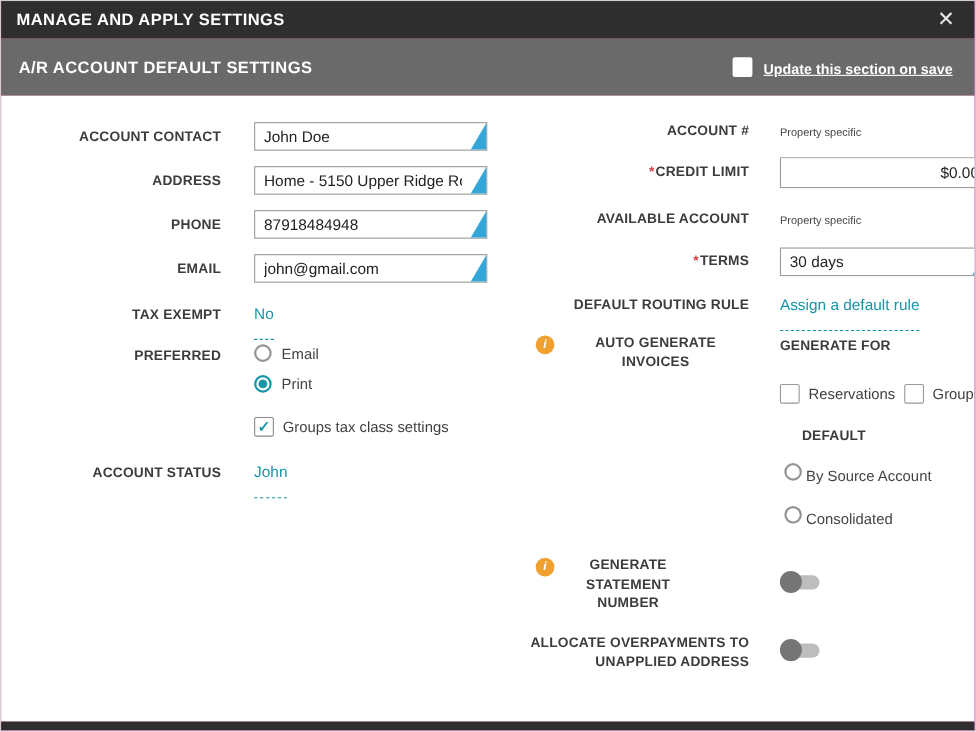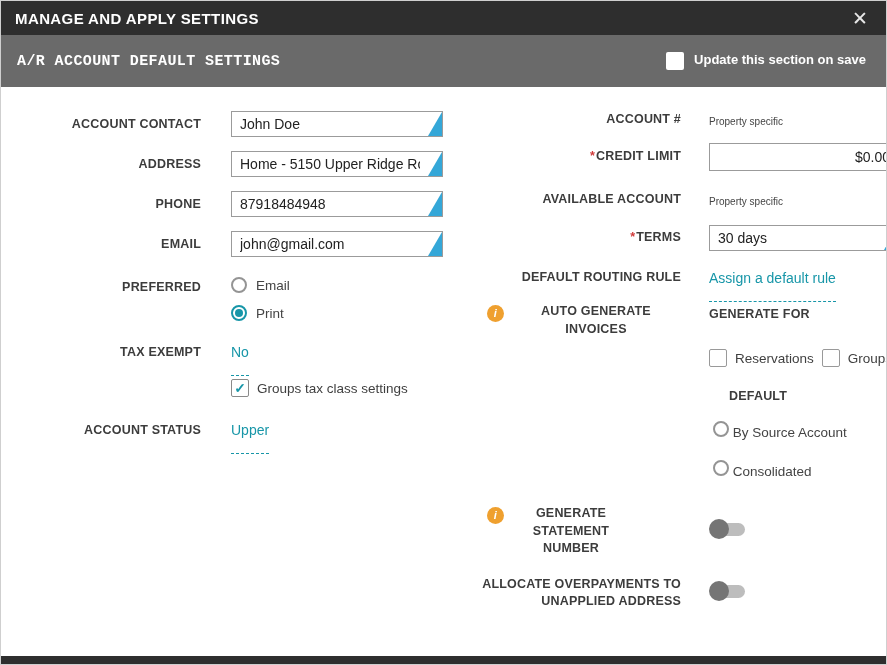--- a/index.html
+++ b/index.html
@@ -6,22 +6,22 @@
   html,body { width:887px; height:665px; background:#fff; font-family:"Liberation Sans", sans-serif; }
   .dialog { width:887px; height:665px; display:flex; flex-direction:column; border:1px solid #cfcfcf; overflow:hidden; background:#ec4899; }
 
   
   .titlebar { height:34px; background:var(--header_dark,#2e2e2e); color:#fff; display:flex; align-items:center; padding:0 14px; flex:0 0 auto; }
   .titlebar .title { font-size:15px; font-weight:bold; letter-spacing:.4px; }
   .titlebar .close { margin-left:auto; font-size:19px; color:#e8e8e8; cursor:pointer; font-weight:normal; line-height:1; padding:2px 4px; }
 
   
   .sectionbar { height:52px; background:var(--section_gray,#6a6a6a); color:#fff; display:flex; align-items:center; padding:0 16px; flex:0 0 auto; }
-  .sectionbar .stitle { font-size:15px; font-weight:bold; letter-spacing:.4px;font-family:Liberation Mono, monospace; }
-  .sectionbar .updatewrap { margin-left:auto; display:flex; align-items:flex-start; gap:10px; margin-right:4px; }
+  .sectionbar .stitle { font-size:15px; font-weight:bold; letter-spacing:.4px; }
+  .sectionbar .updatewrap { margin-left:auto; display:flex; align-items:flex-end; gap:10px; margin-right:4px;text-decoration:underline; }
   .sectionbar .wcheckbox { width:18px; height:18px; background:#fff; border-radius:2px; display:inline-block; }
   .sectionbar .ulabel { font-size:13px; font-weight:bold; }
 
   
   .body { flex:1 1 auto; background:#fff; display:flex; padding:24px 14px 0 30px; overflow:hidden; }
   .col-left { width:430px; flex:0 0 430px; }
   .col-right { flex:1 1 auto; }
 
   .row { display:flex; align-items:center; margin-bottom:14px; }
   .row.top { align-items:flex-start; }
@@ -130,52 +130,52 @@
       <div class="row" style="margin-bottom:20px;">
         <div class="llabel">EMAIL</div>
         <div class="lfield">
           <div class="combo">
             <input readonly="" value="john@gmail.com" style="">
             <span class="corner"></span>
           </div>
         </div>
       </div>
 
+      <div class="row" style="margin-bottom:18px;">
+        <div class="llabel">TAX EXEMPT</div>
+        <div class="lfield">
+          <a class="tlink">No</a>
+        </div>
+      </div>
+
       <div class="row top" style="margin-bottom:22px;">
         <div class="llabel" style="margin-top:2px;">PREFERRED</div>
         <div class="lfield">
           <div class="radio-item" style="margin-bottom:12px;">
             <span class="radio"></span>
             <span>Email</span>
           </div>
           <div class="radio-item">
             <span class="radio checked"></span>
             <span>Print</span>
           </div>
-        </div>
-      </div>
-
-      <div class="row" style="margin-bottom:18px;">
-        <div class="llabel">TAX EXEMPT</div>
-        <div class="lfield">
-          <a class="tlink">No</a>
         </div>
       </div>
 
       <div class="row" style="margin-left:200px; margin-bottom:24px;">
         <div class="cb-item">
           <span class="checkbox checked">✓</span>
           <span>Groups tax class settings</span>
         </div>
       </div>
 
       <div class="row">
         <div class="llabel">ACCOUNT STATUS</div>
         <div class="lfield">
-          <a class="tlink">Upper</a>
+          <a class="tlink">John</a>
         </div>
       </div>
 
     </div>
 
     <div class="col-right">
 
       <div class="row">
         <div class="rlabel">ACCOUNT #</div>
         <div class="rfield">

